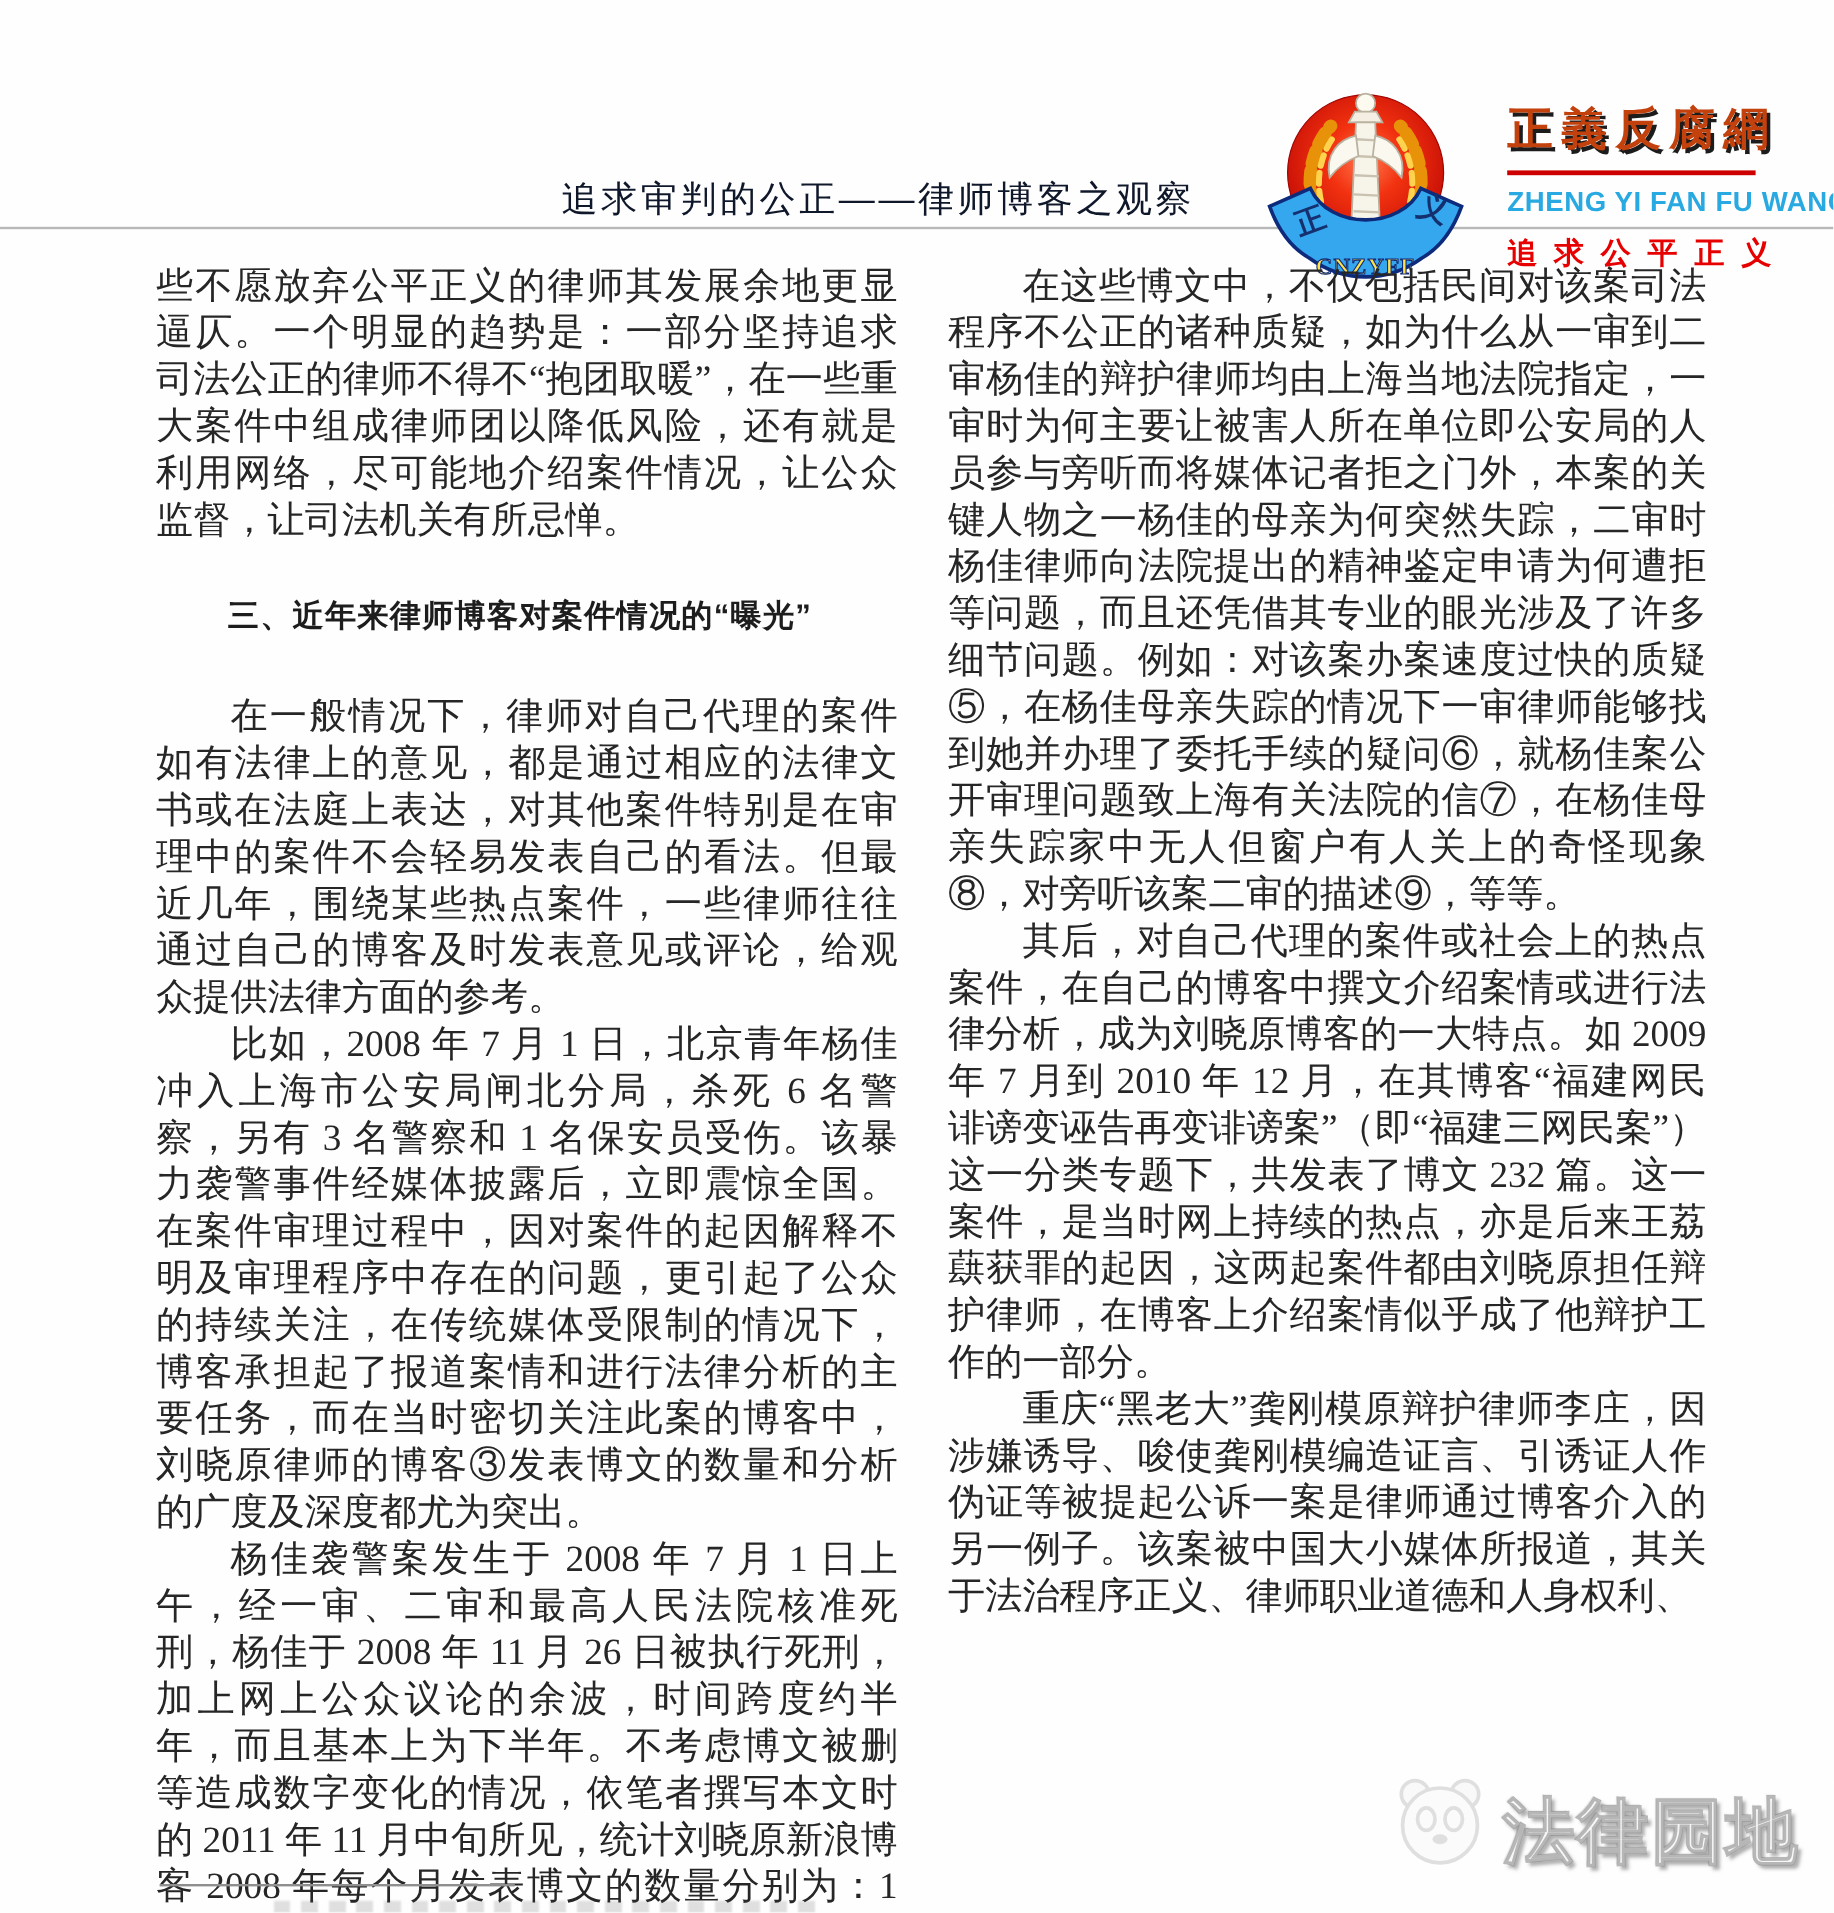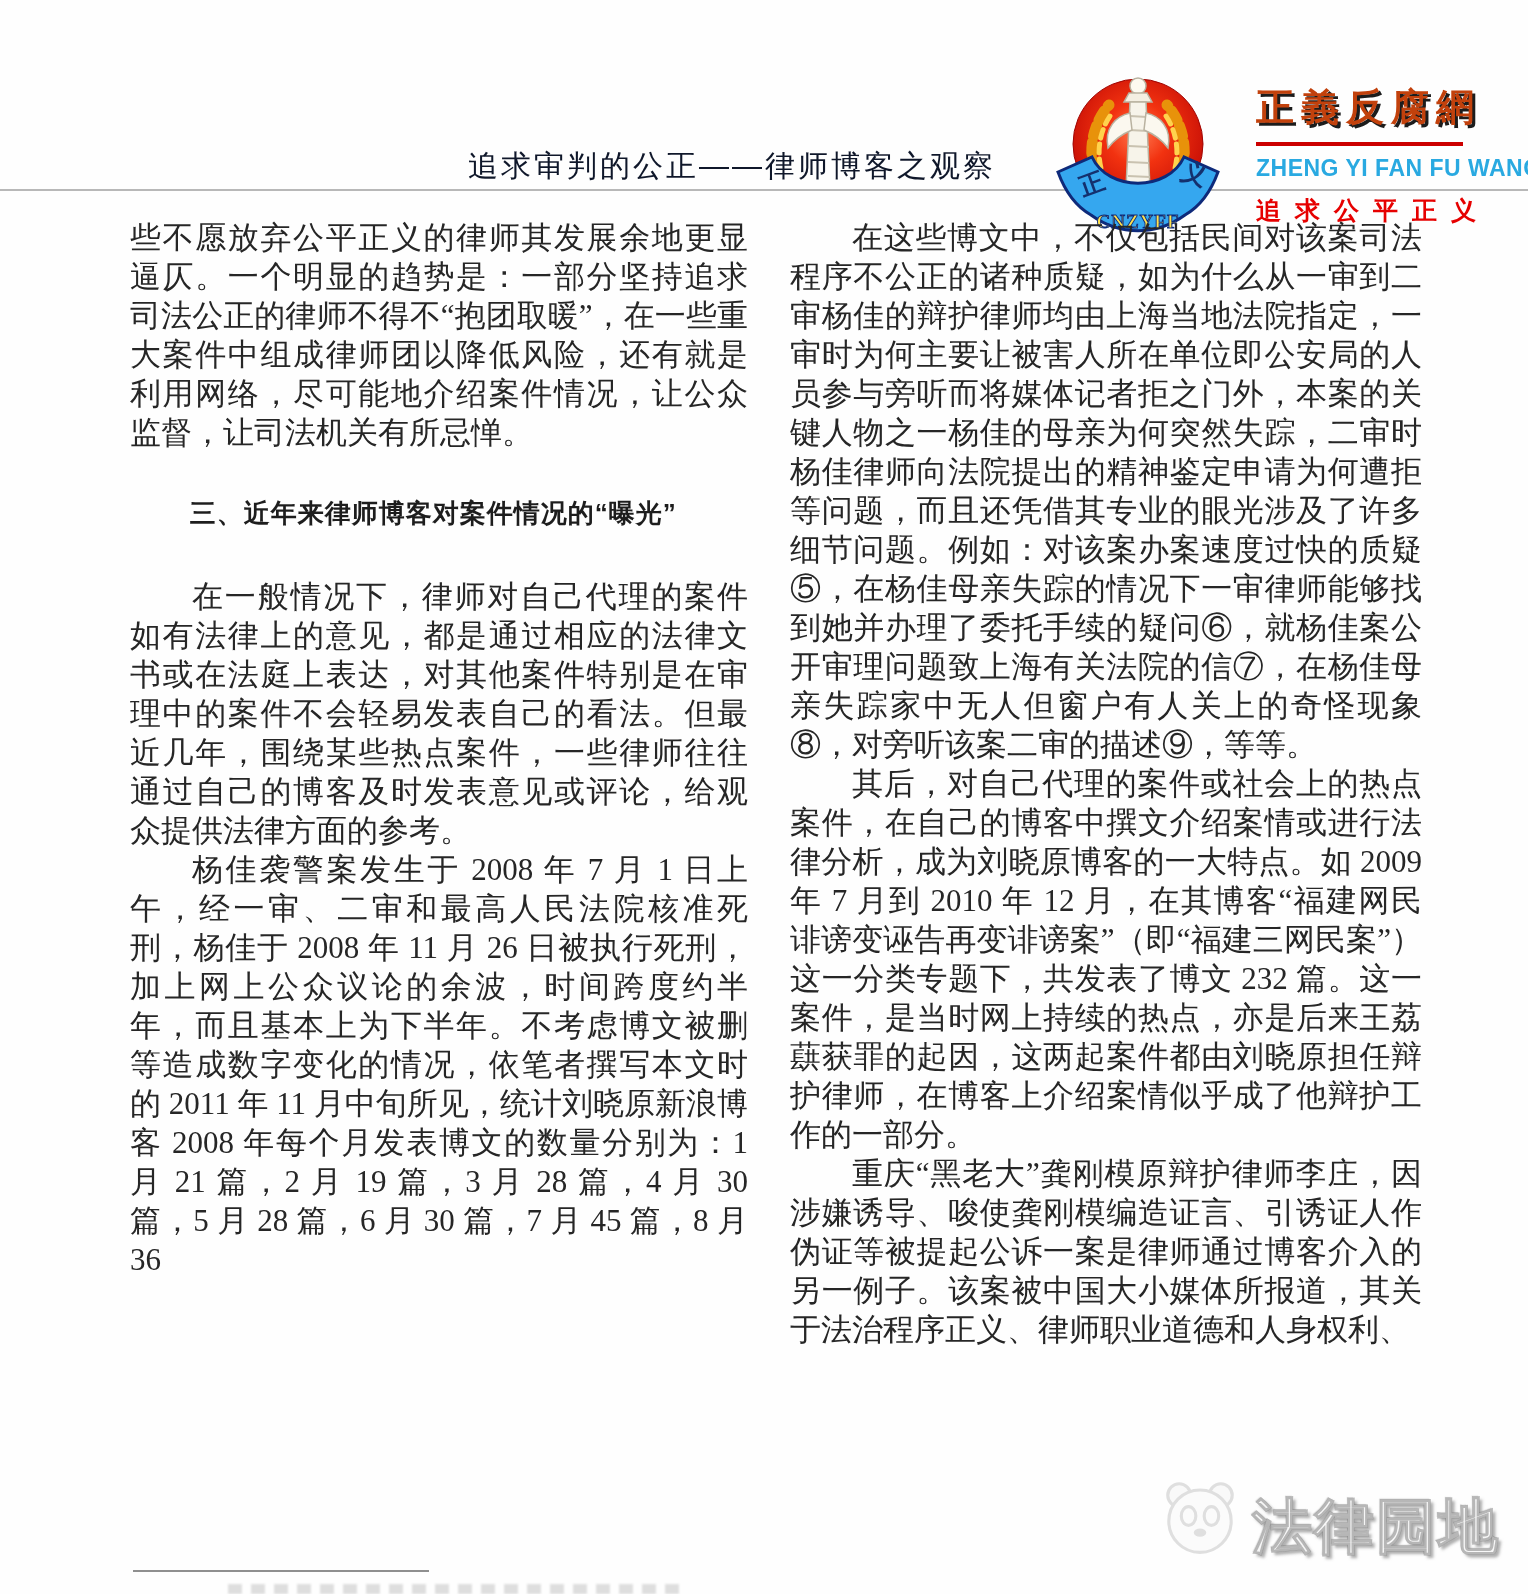--- a/index.html
+++ b/index.html
@@ -136,20 +136,21 @@
     <div class="logo-underline"></div>
     <div class="logo-pinyin">ZHENG YI FAN FU WANG</div>
     <div class="logo-slogan">追求公平正义</div>
   </div>
 
   <div class="content">
     <div class="col col-left">
       <p class="continued">些不愿放弃公平正义的律师其发展余地更显逼仄。一个明显的趋势是：一部分坚持追求司法公正的律师不得不“抱团取暖”，在一些重大案件中组成律师团以降低风险，还有就是利用网络，尽可能地介绍案件情况，让公众监督，让司法机关有所忌惮。</p>
       <h3>三、近年来律师博客对案件情况的“曝光”</h3>
       <p>在一般情况下，律师对自己代理的案件如有法律上的意见，都是通过相应的法律文书或在法庭上表达，对其他案件特别是在审理中的案件不会轻易发表自己的看法。但最近几年，围绕某些热点案件，一些律师往往通过自己的博客及时发表意见或评论，给观众提供法律方面的参考。</p>
+      <p>比如，2008 年 7 月 1 日，北京青年杨佳冲入上海市公安局闸北分局，杀死 6 名警察，另有 3 名警察和 1 名保安员受伤。该暴力袭警事件经媒体披露后，立即震惊全国。在案件审理过程中，因对案件的起因解释不明及审理程序中存在的问题，更引起了公众的持续关注，在传统媒体受限制的情况下，博客承担起了报道案情和进行法律分析的主要任务，而在当时密切关注此案的博客中，刘晓原律师的博客③发表博文的数量和分析的广度及深度都尤为突出。</p>
       <p>杨佳袭警案发生于 2008 年 7 月 1 日上午，经一审、二审和最高人民法院核准死刑，杨佳于 2008 年 11 月 26 日被执行死刑，加上网上公众议论的余波，时间跨度约半年，而且基本上为下半年。不考虑博文被删等造成数字变化的情况，依笔者撰写本文时的 2011 年 11 月中旬所见，统计刘晓原新浪博客 2008 年每个月发表博文的数量分别为：1 月 21 篇，2 月 19 篇，3 月 28 篇，4 月 30 篇，5 月 28 篇，6 月 30 篇，7 月 45 篇，8 月 36</p>
     </div>
     <div class="col col-right">
       <p>在这些博文中，不仅包括民间对该案司法程序不公正的诸种质疑，如为什么从一审到二审杨佳的辩护律师均由上海当地法院指定，一审时为何主要让被害人所在单位即公安局的人员参与旁听而将媒体记者拒之门外，本案的关键人物之一杨佳的母亲为何突然失踪，二审时杨佳律师向法院提出的精神鉴定申请为何遭拒等问题，而且还凭借其专业的眼光涉及了许多细节问题。例如：对该案办案速度过快的质疑⑤，在杨佳母亲失踪的情况下一审律师能够找到她并办理了委托手续的疑问⑥，就杨佳案公开审理问题致上海有关法院的信⑦，在杨佳母亲失踪家中无人但窗户有人关上的奇怪现象⑧，对旁听该案二审的描述⑨，等等。</p>
       <p>其后，对自己代理的案件或社会上的热点案件，在自己的博客中撰文介绍案情或进行法律分析，成为刘晓原博客的一大特点。如 2009 年 7 月到 2010 年 12 月，在其博客“福建网民诽谤变诬告再变诽谤案”（即“福建三网民案”）这一分类专题下，共发表了博文 232 篇。这一案件，是当时网上持续的热点，亦是后来王荔蕻获罪的起因，这两起案件都由刘晓原担任辩护律师，在博客上介绍案情似乎成了他辩护工作的一部分。</p>
       <p>重庆“黑老大”龚刚模原辩护律师李庄，因涉嫌诱导、唆使龚刚模编造证言、引诱证人作伪证等被提起公诉一案是律师通过博客介入的另一例子。该案被中国大小媒体所报道，其关于法治程序正义、律师职业道德和人身权利、</p>
     </div>
   </div>
 
   <div class="footnote-rule"></div>

